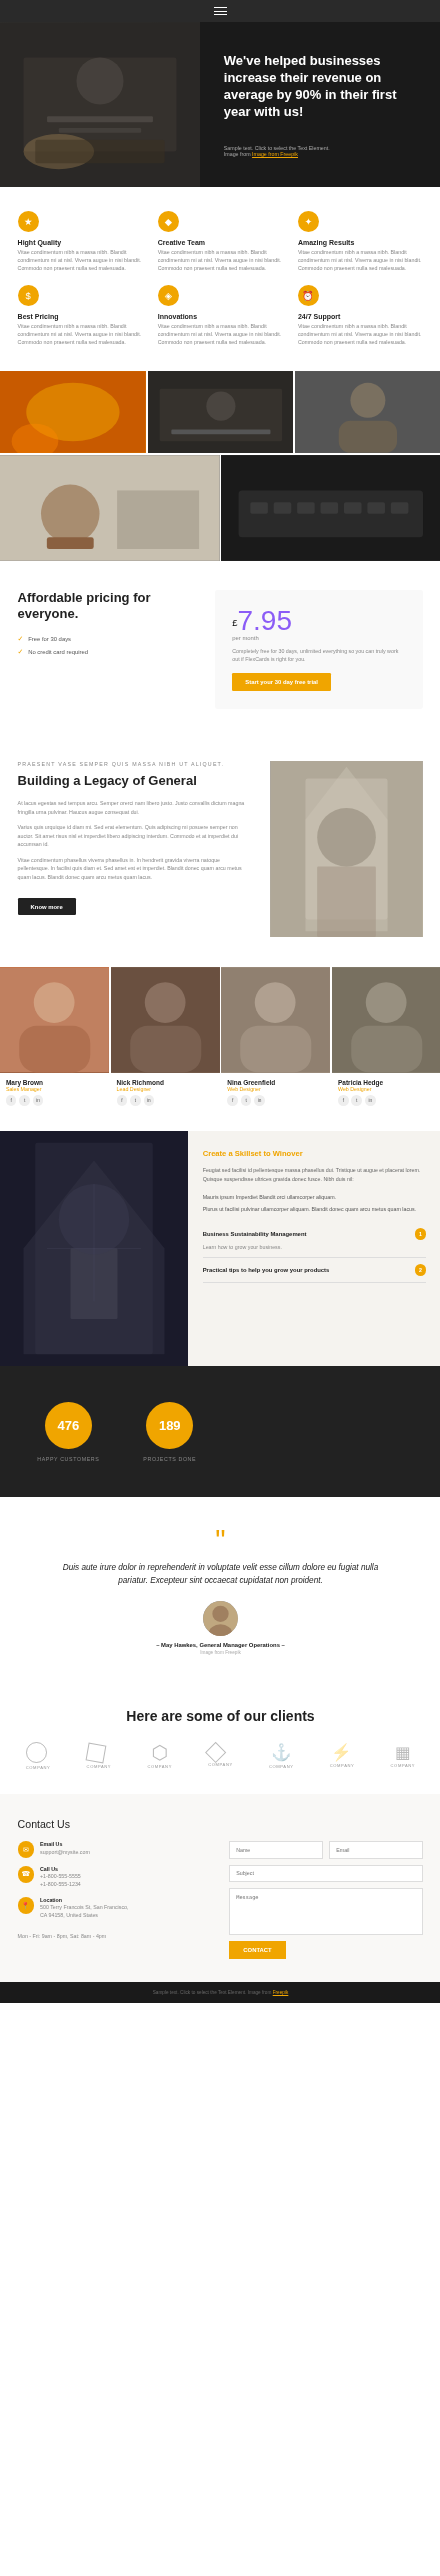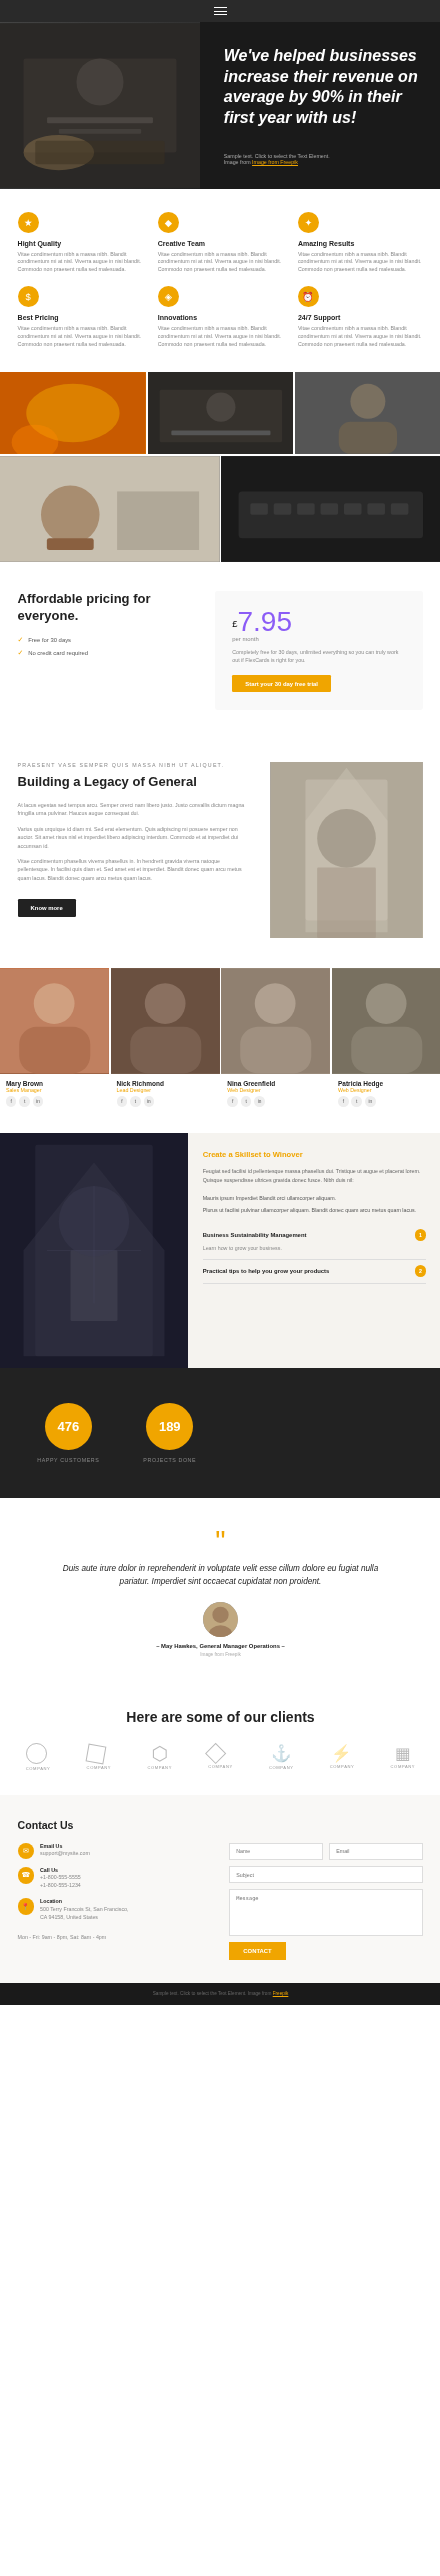--- a/index.html
+++ b/index.html
@@ -8,21 +8,21 @@
     
     .nav { background: #2a2a2a; padding: 7px 11.8px; display: flex; justify-content: center; }
     .hamburger { display: flex; flex-direction: column; gap: 2.4px; cursor: pointer; }
     .hamburger span { width: 13px; height: 1.2px; background: #fff; display: block; }
 
     
     .hero { position: relative; background: #1a1a1a; min-height: 165px; display: flex; align-items: center; overflow: hidden; }
     .hero-img-left { position: absolute; left: 0; top: 0; width: 200px; height: 100%; background: #333; overflow: hidden; }
     .hero-img-placeholder { width: 100%; height: 100%; background: linear-gradient(135deg, #444 0%, #222 100%); display: flex; align-items: center; justify-content: center; }
     .hero-content { position: relative; z-index: 2; margin-left: 212px; padding: 23.5px 17.6px 23.5px 11.8px; color: #fff; }
-    .hero-content h1 { font-size: 16px; font-weight: 700; line-height: 1.3; margin-bottom: 24px; font-style: italic; }
+    .hero-content h1 { font-size: 13px; font-weight: 700; line-height: 1.3; margin-bottom: 24px; }
     .hero-small { font-size: 5.3px; color: #aaa; margin-top: 4.7px; }
     .hero-small a { color: #f0a500; }
 
     
     .features { padding: 23.5px 17.6px; }
     .features-grid { display: grid; grid-template-columns: 1fr 1fr 1fr; gap: 11.8px 14.7px; }
     .feature-item { display: flex; flex-direction: column; gap: 3.5px; }
     .feature-icon { width: 21px; height: 21px; background: #f0a500; border-radius: 50%; display: flex; align-items: center; justify-content: center; color: #fff; font-size: 9.4px; margin-bottom: 3.5px; }
     .feature-title { font-size: 7px; font-weight: 700; color: #222; }
     .feature-text { font-size: 5.3px; color: #888; line-height: 1.5; }
@@ -99,21 +99,21 @@
     .logo-circle { width: 21px; height: 21px; border: 1.8px solid #555; border-radius: 50%; }
     .logo-square { width: 17.6px; height: 17.6px; border: 1.8px solid #555; transform: rotate(10deg); }
     .logo-diamond { width: 15.3px; height: 15.3px; border: 1.8px solid #555; transform: rotate(45deg); }
     .logo-hex { font-size: 19px; color: #555; line-height: 1; }
     .logo-bolt { font-size: 16.5px; color: #555; line-height: 1; }
     .logo-bars { font-size: 16.5px; color: #555; line-height: 1; }
     .logo-label { font-size: 4.1px; color: #999; text-transform: uppercase; margin-top: 2.4px; letter-spacing: 0.6px; }
 
     
     .contact { background: #f9f8f6; padding: 23.5px 17.6px; }
-    .contact h2 { font-size: 10.6px; font-weight: 700; color: #222; margin-bottom: 11.8px; }
+    .contact h2 { font-size: 10.6px; font-weight: 400; color: #222; margin-bottom: 11.8px; }
     .contact-grid { display: grid; grid-template-columns: 1fr 1fr; gap: 17.6px; }
     .contact-info { display: flex; flex-direction: column; gap: 8.2px; }
     .contact-item { display: flex; gap: 5.9px; align-items: flex-start; }
     .contact-icon { width: 16.5px; height: 16.5px; background: #f0a500; border-radius: 50%; flex-shrink: 0; display: flex; align-items: center; justify-content: center; font-size: 7px; color: #fff; }
     .contact-label { font-size: 5.3px; font-weight: 700; color: #222; margin-bottom: 1.2px; }
     .contact-value { font-size: 5.3px; color: #888; line-height: 1.5; }
     .contact-form { display: flex; flex-direction: column; gap: 5.9px; }
     .form-row { display: grid; grid-template-columns: 1fr 1fr; gap: 5.9px; }
     .form-input { padding: 4.7px 5.9px; border: 0.6px solid #ddd; font-size: 5.3px; color: #555; background: #fff; width: 100%; }
     .form-textarea { padding: 4.7px 5.9px; border: 0.6px solid #ddd; font-size: 5.3px; color: #555; background: #fff; width: 100%; height: 47px; resize: none; }
@@ -412,21 +412,21 @@
   <div class="stat-item">
     <div class="stat-circle">
       <span class="stat-number">189</span>
     </div>
     <div class="stat-label">PROJECTS DONE</div>
   </div>
 </section>
 
 <section class="testimonial">
   <div class="quote-mark">"</div>
-  <p class="testimonial-text">Duis aute irure dolor in reprehenderit in voluptate velit esse cillum dolore eu fugiat nulla pariatur. Imperdiet sint occaecat cupidatat non proident.</p>
+  <p class="testimonial-text">Duis aute irure dolor in reprehenderit in voluptate velit esse cillum dolore eu fugiat nulla pariatur. Excepteur sint occaecat cupidatat non proident.</p>
   <div class="testimonial-avatar">
     <svg width="35" height="35" viewBox="0 0 60 60">
         <rect width="60" height="60" fill="#c0a880" rx="30"></rect>
         <circle cx="30" cy="22" r="14" fill="#a08060"></circle>
         <ellipse cx="30" cy="55" rx="20" ry="15" fill="#a08060"></ellipse>
       </svg>
   </div>
   <div class="testimonial-name">– May Hawkes, General Manager Operations –</div>
   <div class="testimonial-img-credit">Image from Freepik</div>
 </section>

